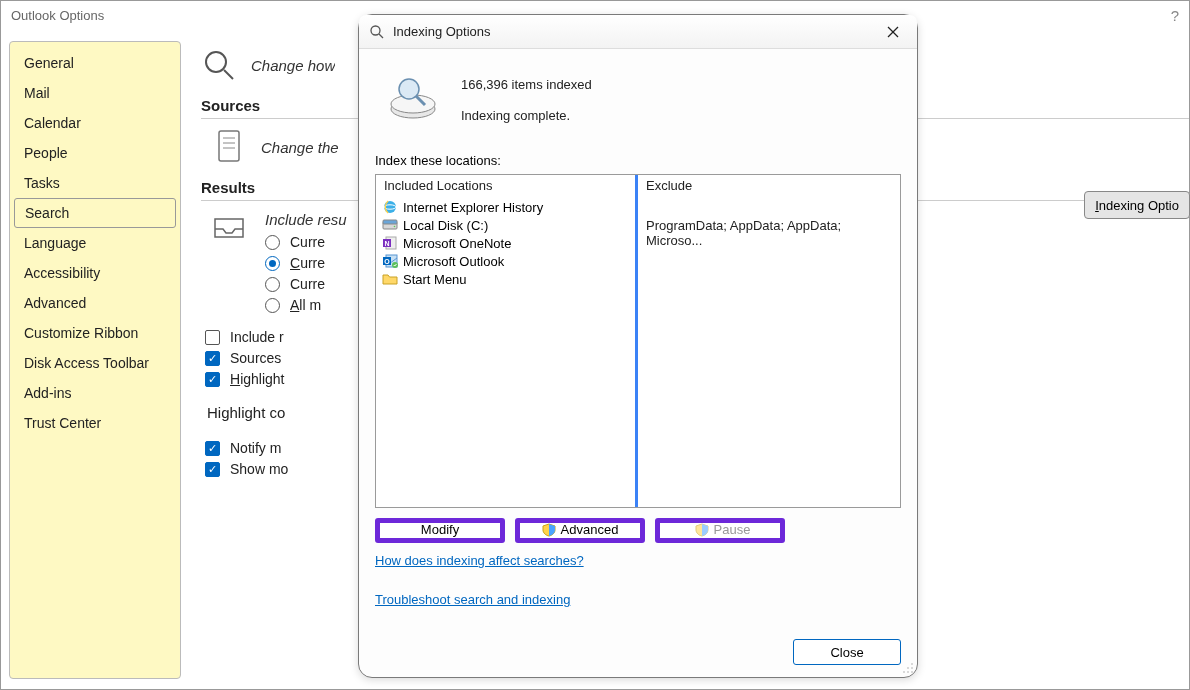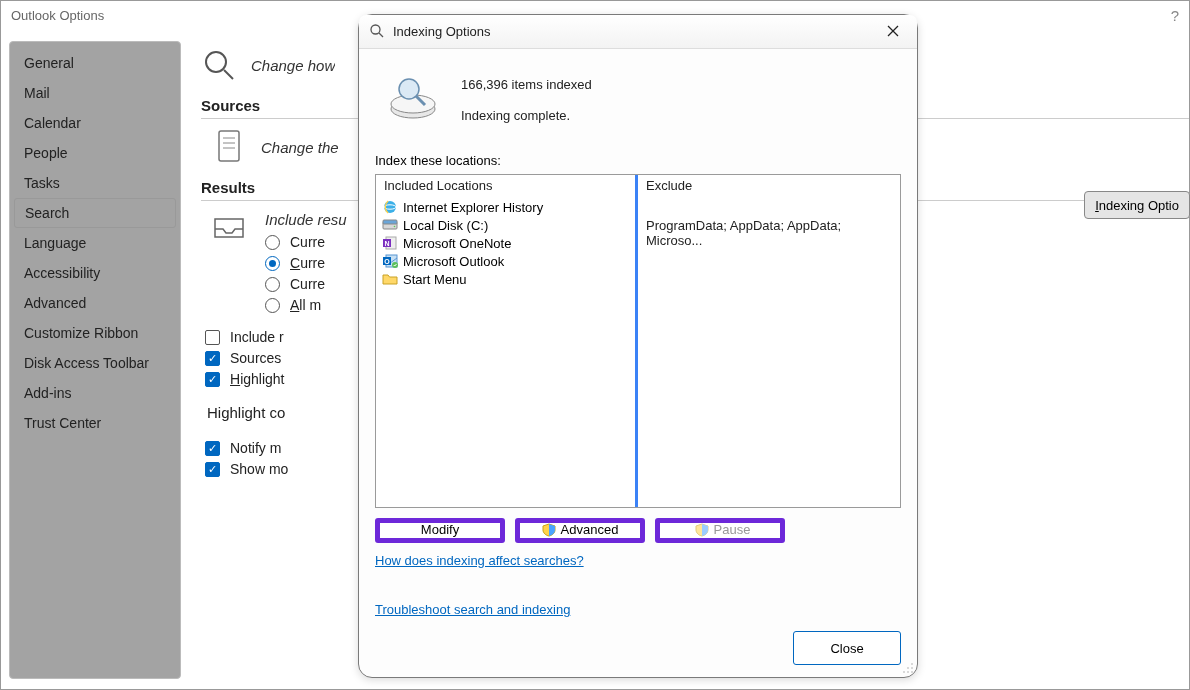--- a/index.html
+++ b/index.html
@@ -1,21 +1,21 @@
 <!DOCTYPE html>
 <html><head>
 <meta charset="utf-8">
 <style>
   * { box-sizing: border-box; font-family: "Segoe UI", Arial, sans-serif; }
   html, body { margin:0; padding:0; width:1190px; height:690px; background:#fff; overflow:hidden; }
   .outlook-window { position:relative; width:1190px; height:690px; border:1px solid #999; background:#fff; }
   .title-bar { height:30px; line-height:30px; padding:0 10px; font-size:13px; color:#666; display:flex; justify-content:space-between; }
   .title-bar .help { font-size:15px; color:#888; }
   .body { display:flex; height:calc(100% - 30px); }
-  .sidebar { width:172px; margin:10px 0 10px 8px; border:1px solid #bbb; border-radius:4px; padding:6px 0; background:#a3a3a3; }
+  .sidebar { width:172px; margin:10px 0 10px 8px; border:1px solid #bbb; border-radius:4px; padding:6px 0; background:#fef9c3; }
   .sidebar-item { padding:7px 14px; font-size:14px; color:#222; cursor:default; }
   .sidebar-item.selected { border:1px solid #999; border-radius:3px; margin:0 4px; padding:6px 10px; }
   .content { flex:1; padding:10px 0 10px 20px; position:relative; }
   .section-header { display:flex; align-items:center; gap:14px; margin:6px 0 14px 0; }
   .big-icon { width:36px; height:36px; display:flex; align-items:center; justify-content:center; }
   .section-heading { font-size:15px; font-weight:600; color:#222; margin-top:10px; margin-bottom:4px; }
   .hr { border-top:1px solid #ccc; margin:4px 0 10px 0; }
   .section-label { font-size:15px; color:#333;font-style:italic; }
   .indexing-btn { position:absolute; right:-1px; top:160px; height:28px; padding:0 10px; border:1px solid #888; border-radius:4px; background:#e5e5e5; font-size:13px; }
   .radio-row, .check-row { display:flex; align-items:center; gap:10px; font-size:14px; color:#222; margin:5px 0; }
@@ -46,21 +46,21 @@
   .idx-items { padding:2px 0; }
   .idx-item { display:flex; align-items:center; gap:5px; padding:1px 6px; font-size:13px; }
   .idx-icon-sm { width:16px; height:16px; display:inline-flex; align-items:center; justify-content:center; }
   .exclude-text { padding:2px 8px; font-size:13px; color:#222;}
   .dlg-buttons { display:flex; gap:10px; margin-top:10px; }
   .dlg-btn { width:130px; height:25px; border:5px solid #6d28d9; border-radius:3px; background:#fff; font-size:13px; display:flex; align-items:flex-end; justify-content:center; gap:5px; }
   .dlg-btn.disabled { color:#999;padding-left:11px; }
   .shield { width:14px; height:14px; }
   .link { color:#0067c0; text-decoration:underline; font-size:13px; margin-top:10px; display:inline-block; }
   .dlg-footer { display:flex; justify-content:flex-end; padding:4px 16px 12px 16px; }
-  .close-btn { width:108px; height:34px; border:1.5px solid #0067c0; border-radius:3px; background:#fff; font-size:13px; }
+  .close-btn { width:108px; height:26px; border:1.5px solid #0067c0; border-radius:3px; background:#fff; font-size:13px; }
   .resize-grip { position:absolute; right:3px; bottom:3px; width:12px; height:12px; opacity:.4;}
   .tray-ic { width:36px; height:36px; }
   .mag-ic {width:34px; height:34px;}
   .doc-ic {width:28px; height:36px;}
 </style>
 </head>
 <body>
 
 <div class="outlook-window">
   <div class="title-bar">
@@ -287,21 +287,21 @@
         <button class="dlg-btn disabled">
           <svg class="shield" viewBox="0 0 14 14" style="opacity:.55">
               <path d="M7 1 L13 3 V7 C13 10 10 12.5 7 13 C4 12.5 1 10 1 7 V3 Z" fill="#ffd24a" stroke="#caa215"></path>
               <path d="M7 1 L13 3 V7 C13 10 10 12.5 7 13 V1 Z" fill="#4aa3ff"></path>
             </svg>
           <span>Pause</span>
         </button>
       </div>
       <a class="link">How does indexing affect searches?</a>
         <br>
-      <a class="link" style="margin-top:16px">Troubleshoot search and indexing</a>
+      <a class="link" style="margin-top:6px">Troubleshoot search and indexing</a>
     </div>
     <div class="dlg-footer">
       <button class="close-btn">Close</button>
     </div>
     <svg class="resize-grip" viewBox="0 0 12 12">
         <circle cx="10" cy="2" r="1" fill="#888"></circle>
         <circle cx="6" cy="6" r="1" fill="#888"></circle>
         <circle cx="10" cy="6" r="1" fill="#888"></circle>
         <circle cx="2" cy="10" r="1" fill="#888"></circle>
         <circle cx="6" cy="10" r="1" fill="#888"></circle>

